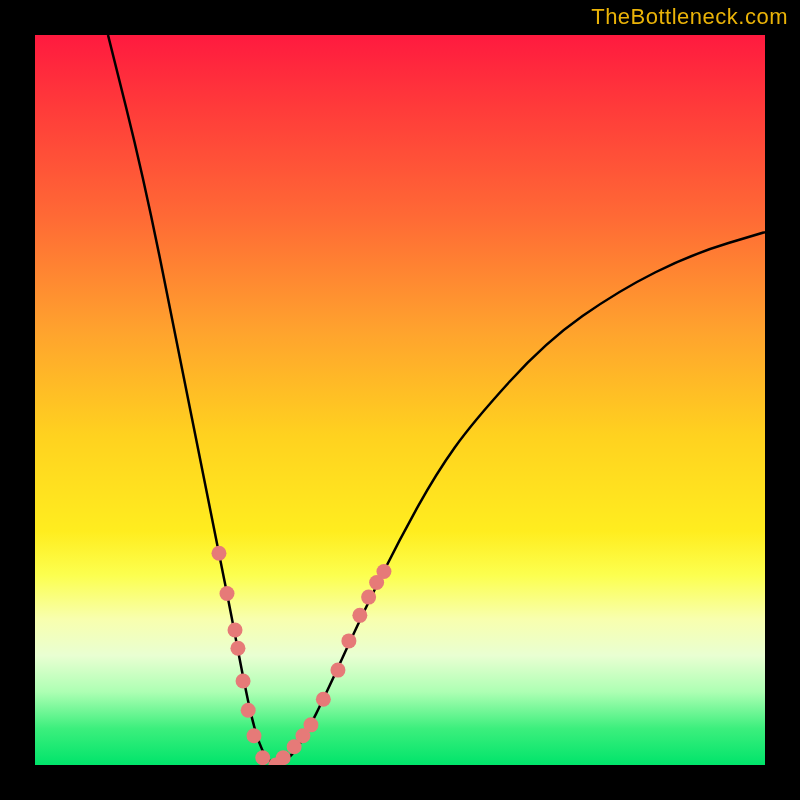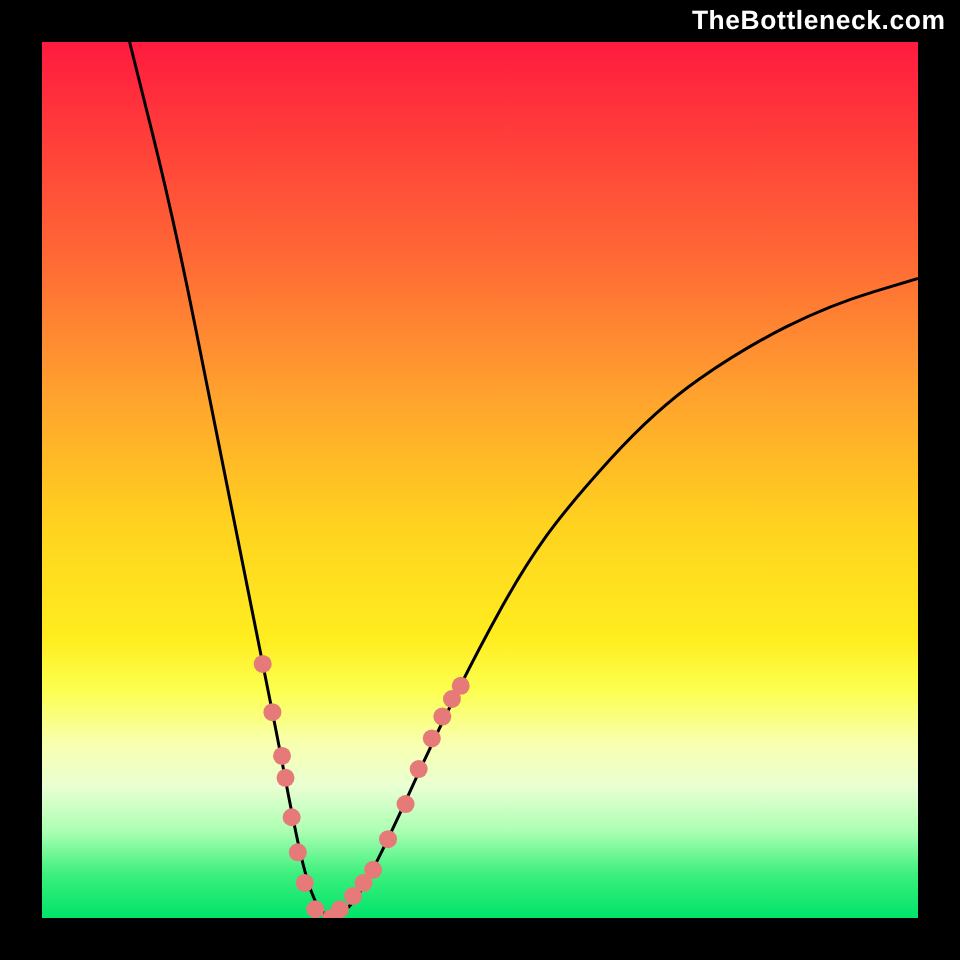--- a/index.html
+++ b/index.html
@@ -14,23 +14,23 @@
   .frame {
     position: relative;
     width: 800px;
     height: 800px;
     background: #000;
   }
   .watermark {
     position: absolute;
     top: 4px;
     right: 12px;
-    color: #ffffff;
+    color: #eab308;
     font-size: 22px;
-    font-weight: bold;
+    font-weight: normal;
     letter-spacing: 0.5px;
     z-index: 5;
   }
   .plot {
     position: absolute;
     left: 35px;
     top: 35px;
     width: 730px;
     height: 730px;
     

